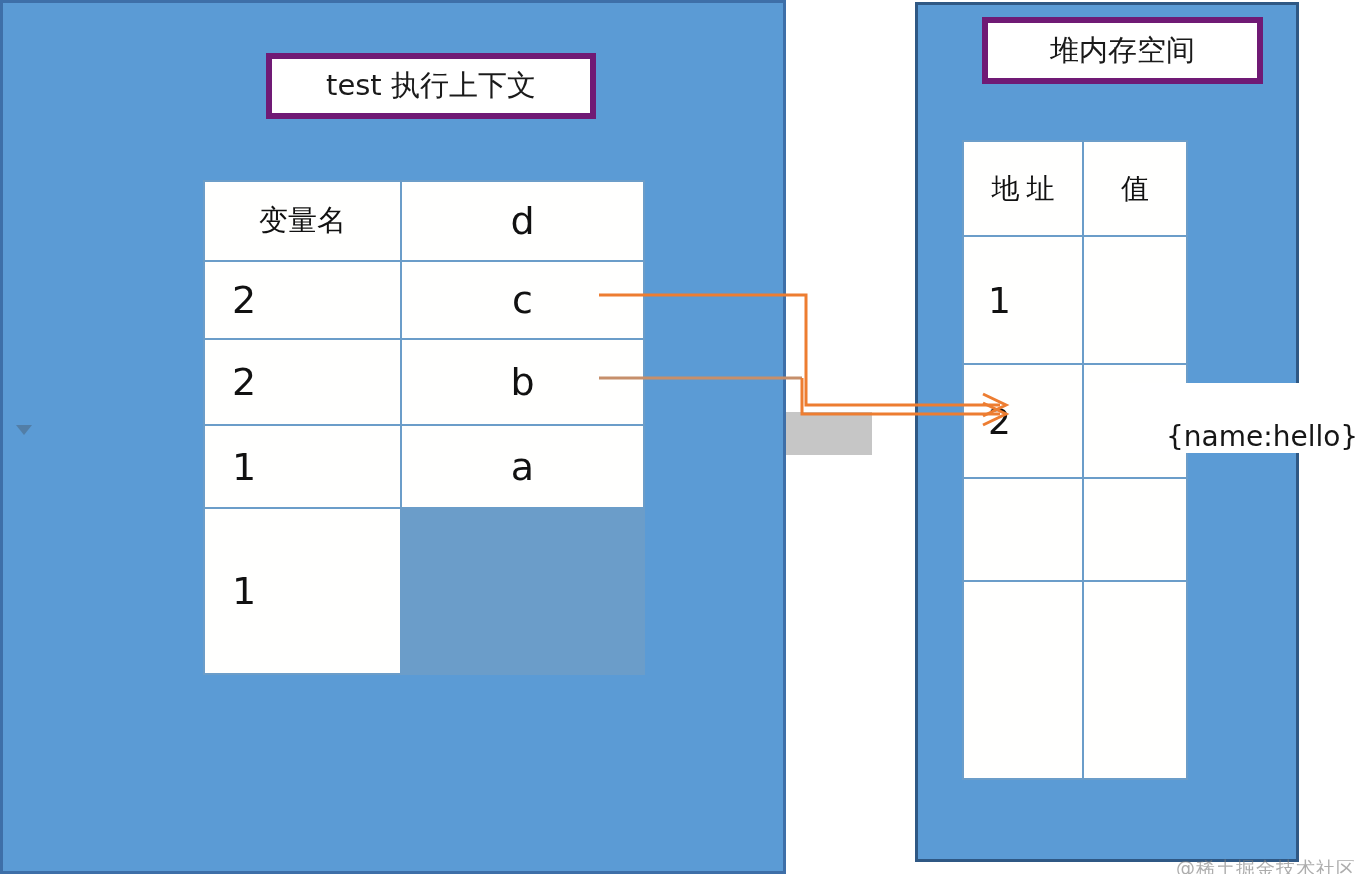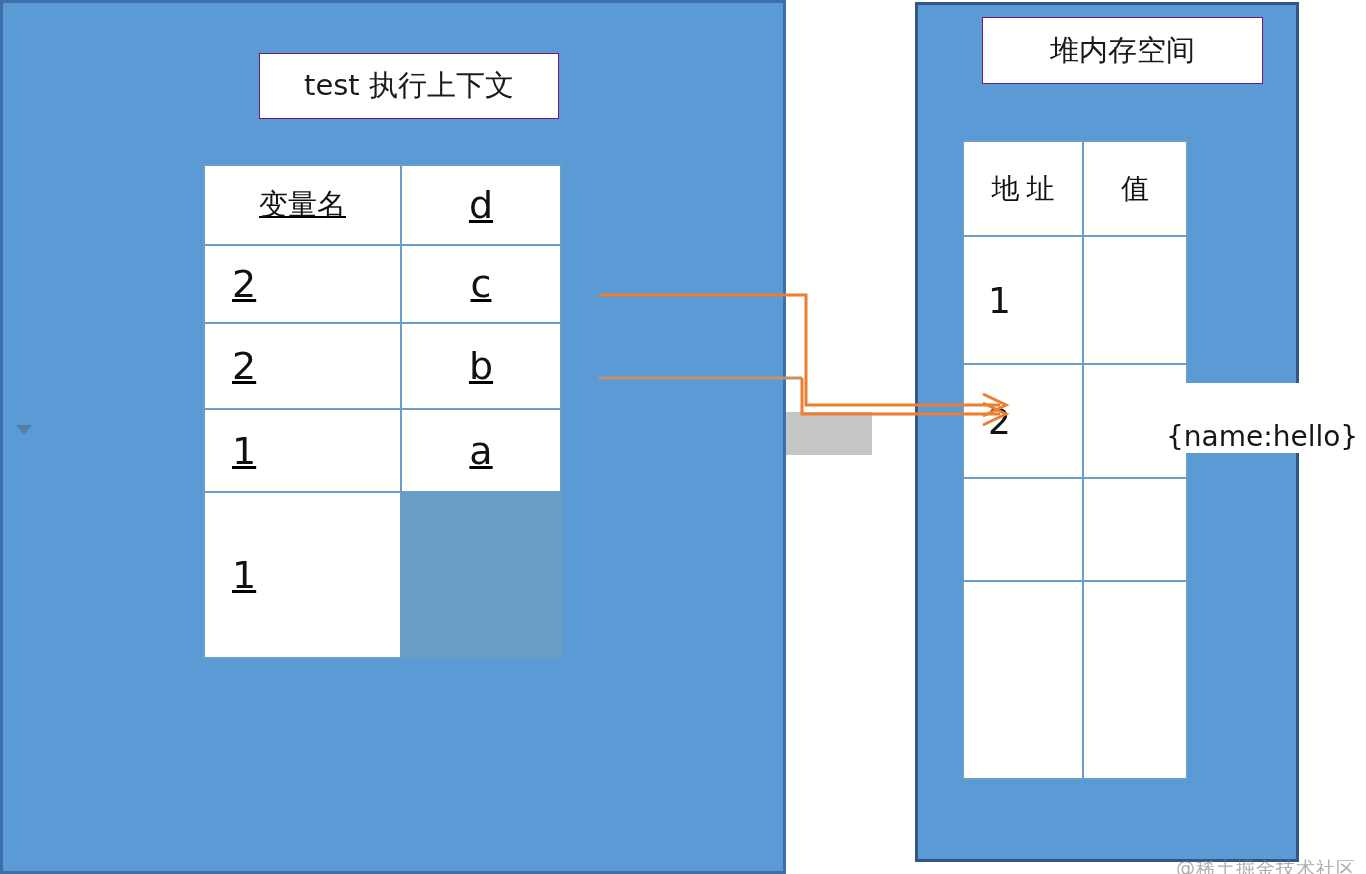--- a/index.html
+++ b/index.html
@@ -5,33 +5,33 @@
   html,body{margin:0;padding:0;background:#ffffff;width:1366px;height:874px;overflow:hidden;
             font-family:"Liberation Sans",sans-serif;}
   .stage{position:relative;width:1366px;height:874px;}
 
   
   .panel{position:absolute;background:var(--c-panel,#5B9BD5);box-sizing:border-box;}
   .panel-left{left:0;top:0;width:786px;height:874px;border:3px solid #3E6FA8;}
   .panel-right{left:915px;top:2px;width:384px;height:860px;border:3px solid #2F5884;}
 
   
-  .titlebox{position:absolute;background:#fff;border:1px solid #701a75;box-sizing:border-box;
+  .titlebox{position:absolute;background:#fff;border:6px solid #701a75;box-sizing:border-box;
             display:flex;align-items:center;justify-content:center;z-index:4;
             font-size:29px;color:#1a1a1a;}
-  .title-left{left:259px;top:53px;width:300px;height:66px;font-family:"DejaVu Sans","Liberation Serif",serif;}
+  .title-left{left:266px;top:53px;width:330px;height:66px;font-family:"DejaVu Sans","Liberation Serif",serif;}
   .title-right{left:982px;top:17px;width:281px;height:67px;font-family:"Liberation Serif",serif;}
 
   
   .dtable{position:absolute;display:grid;background:var(--c-grid,#6B9DC9);gap:2px;padding:2px;
           box-sizing:border-box;z-index:2;}
   .dtable .cell{background:#fffffe;display:flex;align-items:center;color:#111;}
-  .var-table{left:203px;top:164px;width:359px;height:495px;
+  .var-table{left:203px;top:180px;width:442px;height:495px;
              grid-template-columns:195px 1fr;
-             grid-template-rows:78px 76px 84px 81px 1fr;text-decoration:underline;}
+             grid-template-rows:78px 76px 84px 81px 1fr;}
   .heap-table{left:962px;top:140px;width:226px;height:640px;
               grid-template-columns:118px 1fr;
               grid-template-rows:93px 126px 112px 101px 1fr;}
   .cell.hd{justify-content:center;font-family:"Liberation Serif",serif;font-size:29px;}
   .heap-table .cell.hd{font-size:28px;}
   .cell.nm{justify-content:center;font-family:"DejaVu Sans",sans-serif;font-size:38px;}
   .cell.val{padding-left:27px;font-family:"DejaVu Sans",sans-serif;font-size:38px;}
   .cell.addr{padding-left:24px;font-family:"DejaVu Sans",sans-serif;font-size:36px;}
 
   

